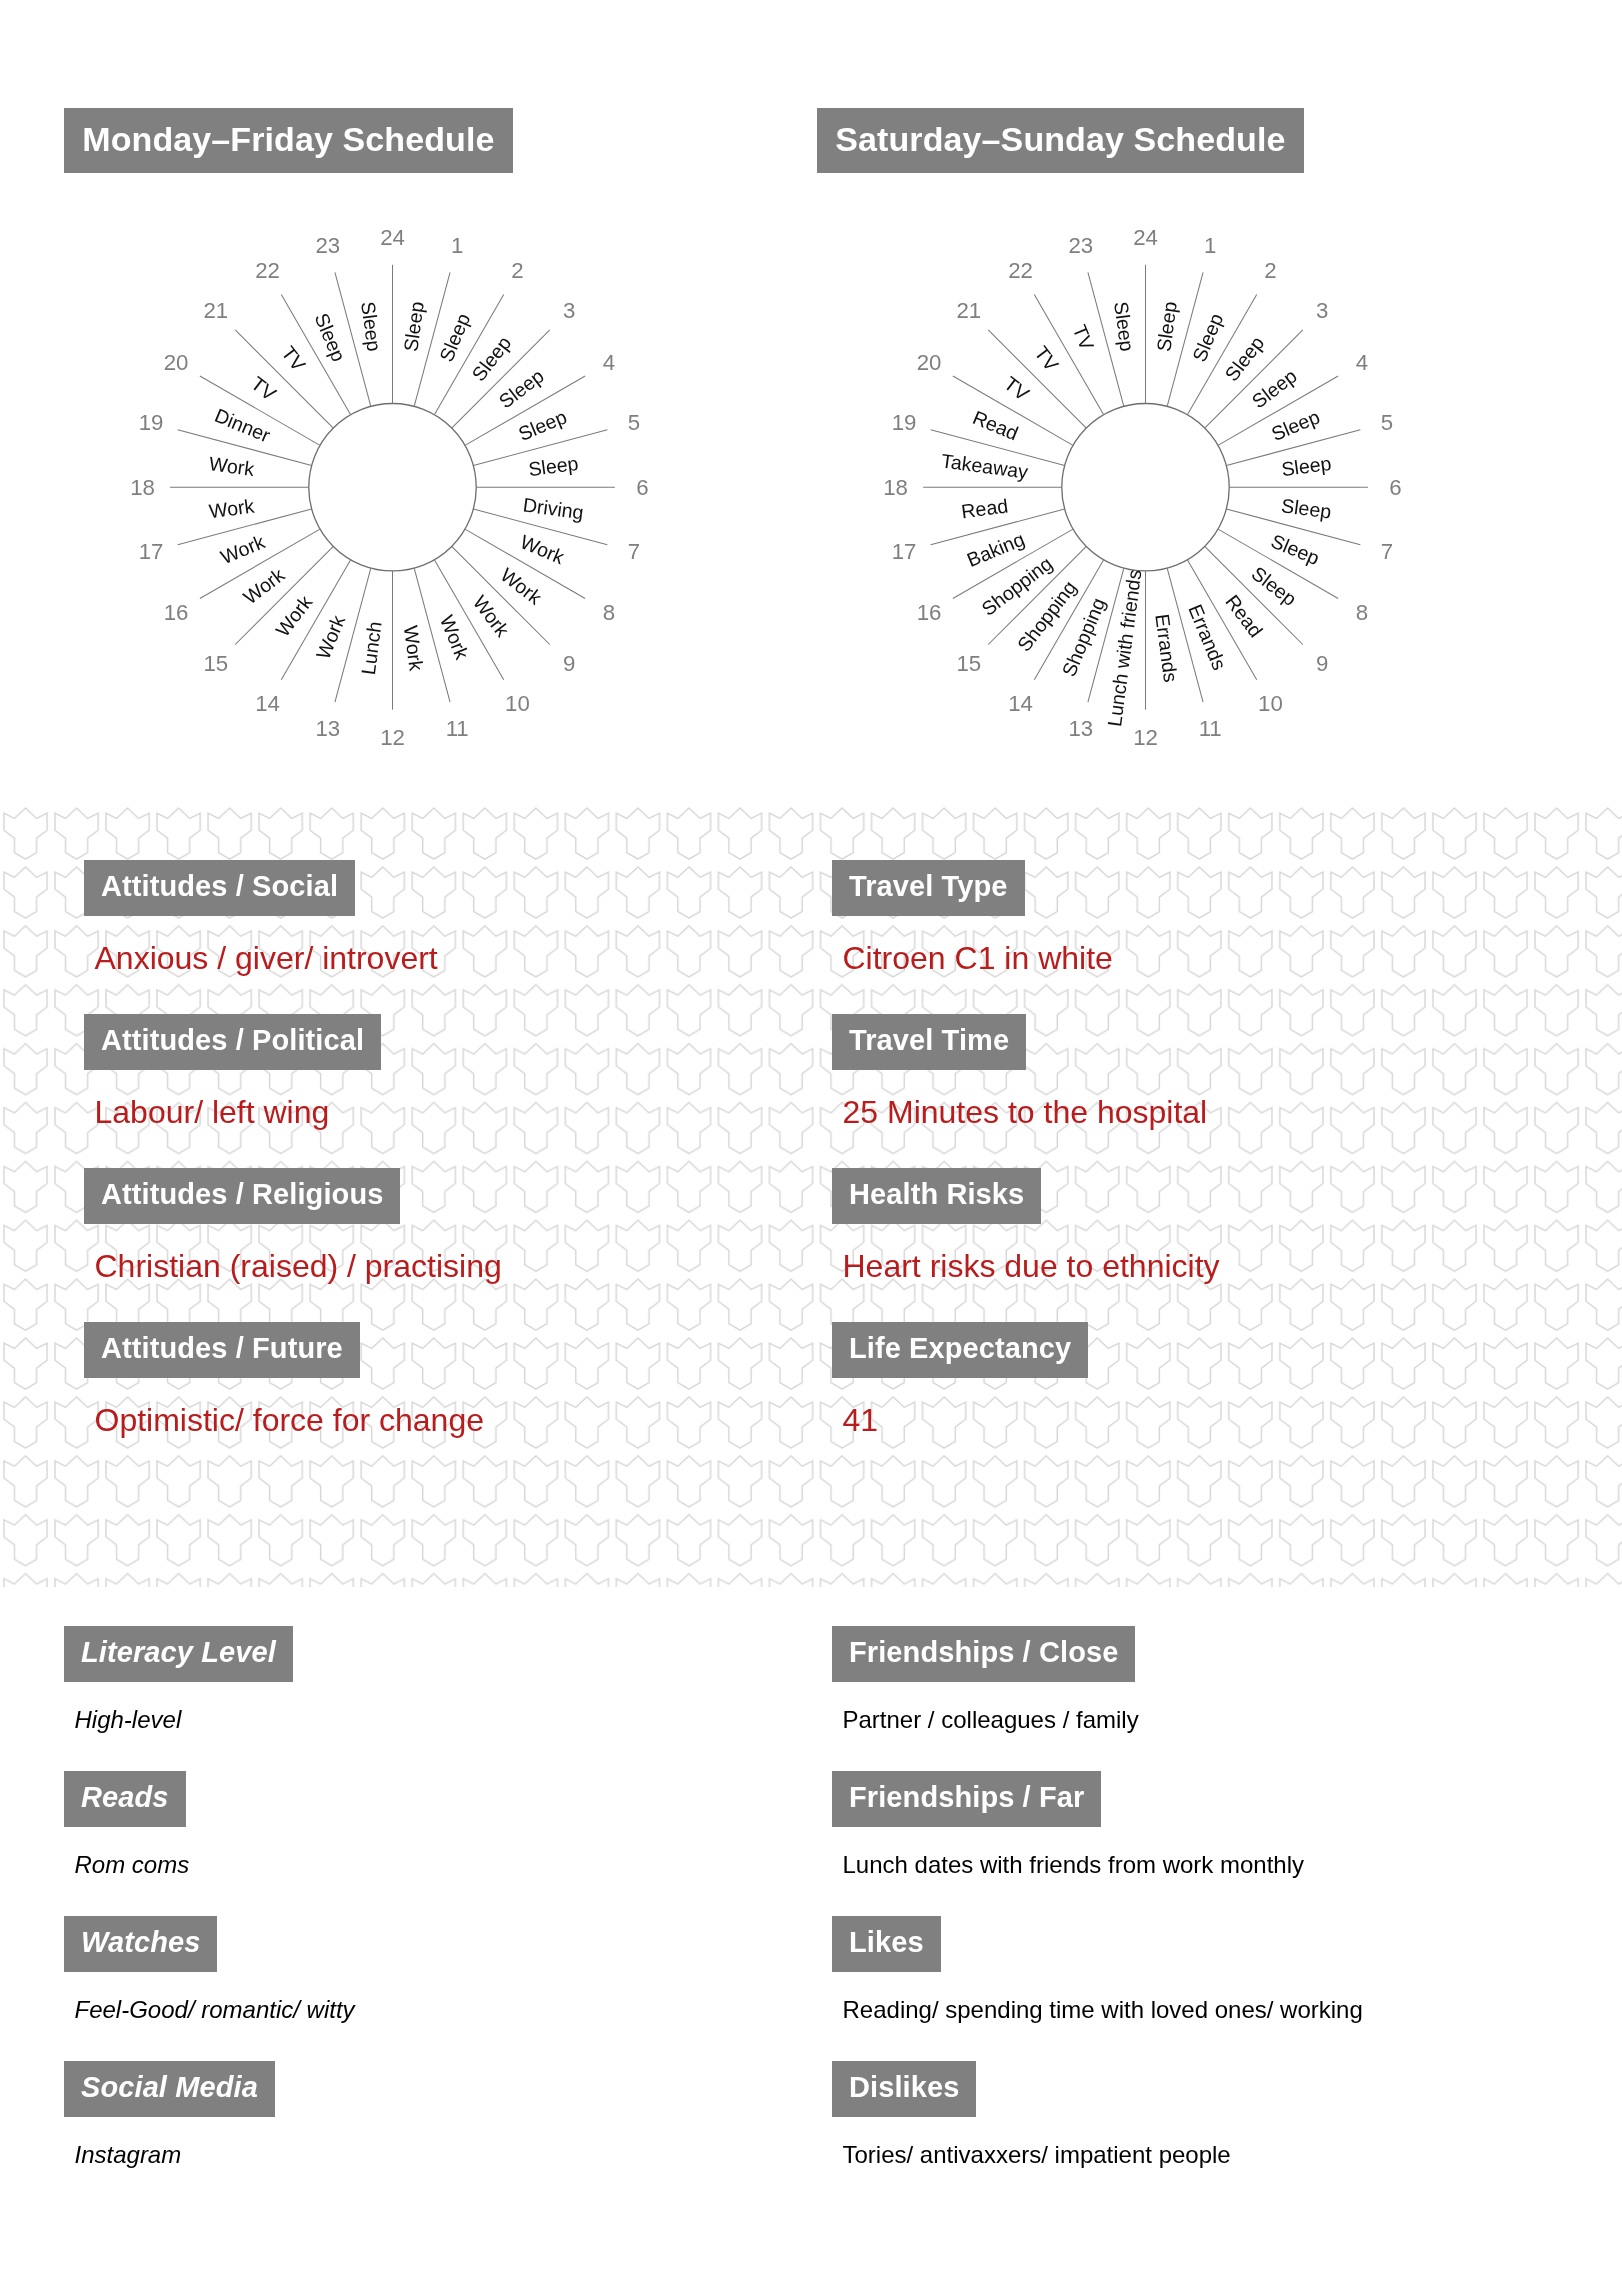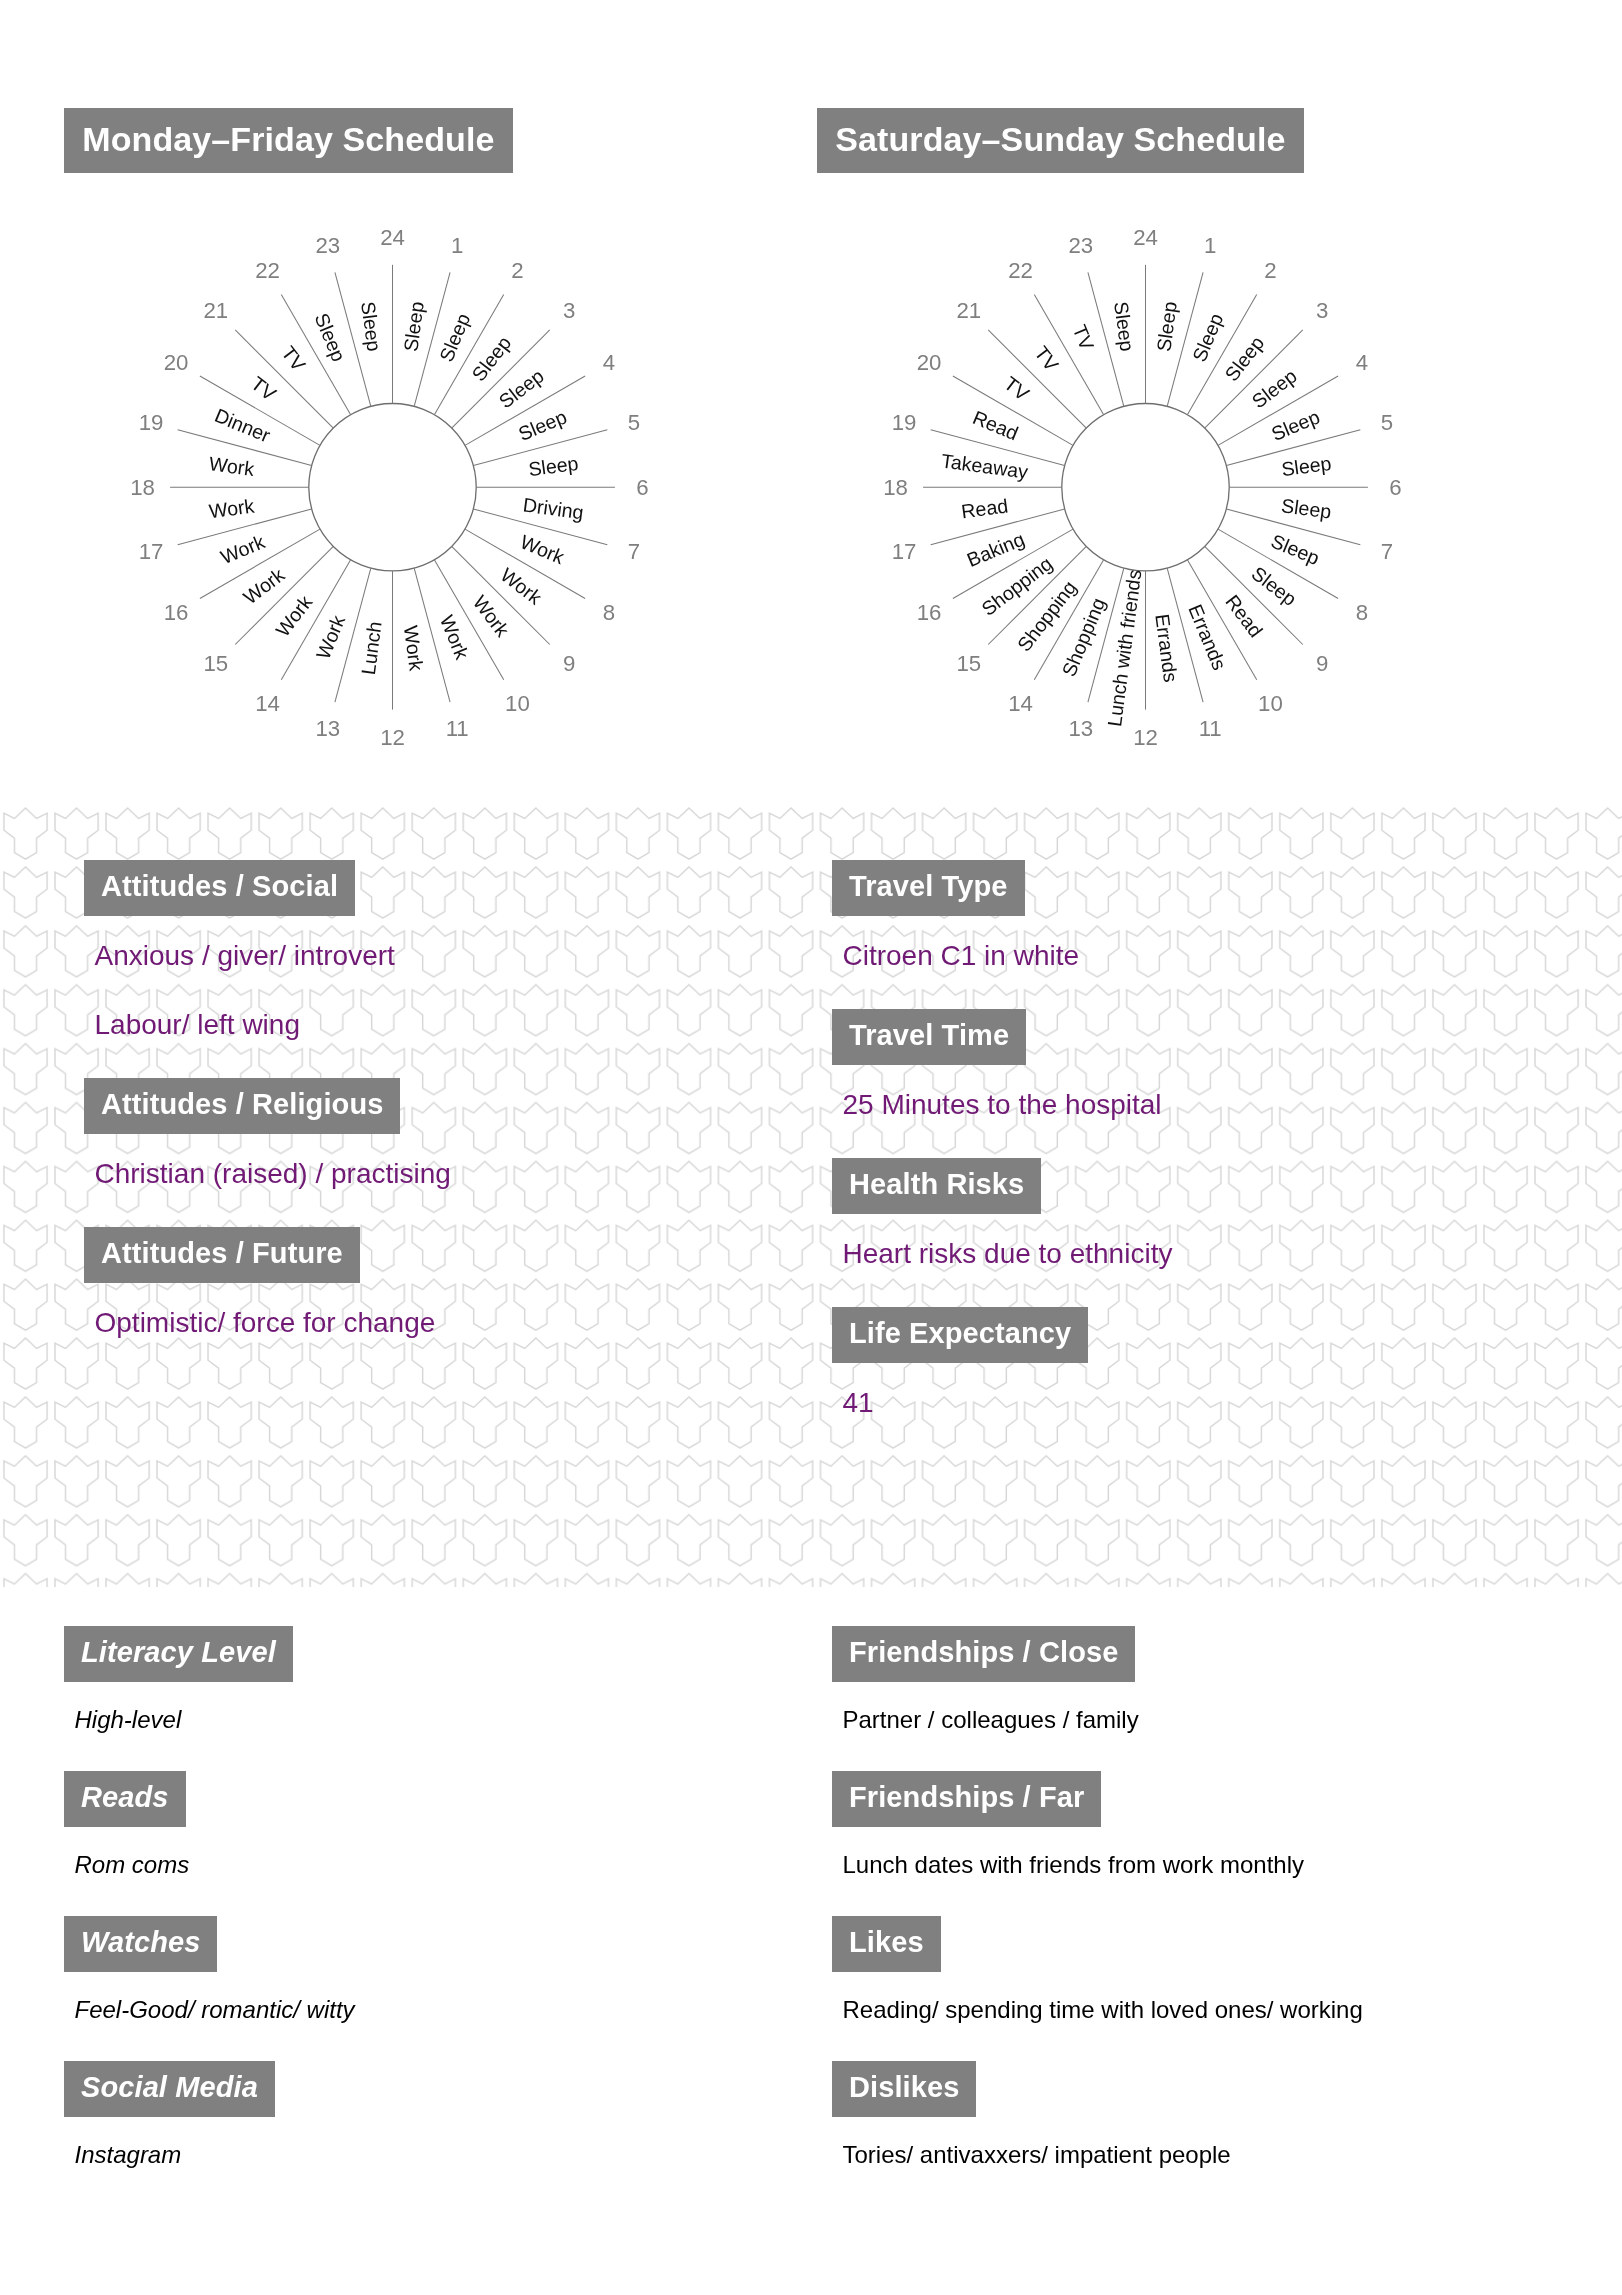--- a/index.html
+++ b/index.html
@@ -48,21 +48,21 @@
     position:absolute; inset:0;
     opacity:1;
   }
   .midcol{ position:absolute; top:0; }
   .midcol.left{ left:84px; }
   .midcol.right{ left:832px; }
 
   .block{ position:relative; margin-bottom:0; }
   .block .chip{ font-size:29px; padding:12.4px 17px 15px 17px; }
   .block .val{
-    font-size:28px; color:#701a75; margin-top:23.6px; margin-left:10.5px;
+    font-size:32px; color:#b91c1c; margin-top:23.6px; margin-left:10.5px;
     white-space:nowrap; font-weight:normal;
   }
   .block + .block{ margin-top:37px; }
 
   
   #bottom{
     position:absolute; left:0; top:1587px; width:1622px; height:708px;
     background:#ffffff;
   }
   .botcol{ position:absolute; top:39px; }
@@ -259,20 +259,21 @@
     <rect width="2479" height="1198" fill="#ffffff"></rect>
     <rect width="2479" height="1198" fill="url(#tri-pat)"></rect>
   </svg>
 
   <div class="midcol left" style="top:56px;">
     <div class="block">
       <span class="chip">Attitudes / Social</span>
       <div class="val">Anxious / giver/ introvert</div>
     </div>
     <div class="block">
+      <span class="chip">Attitudes / Political</span>
       <div class="val">Labour/ left wing</div>
     </div>
     <div class="block">
       <span class="chip">Attitudes / Religious</span>
       <div class="val">Christian (raised) / practising</div>
     </div>
     <div class="block">
       <span class="chip">Attitudes / Future</span>
       <div class="val">Optimistic/ force for change</div>
     </div>

